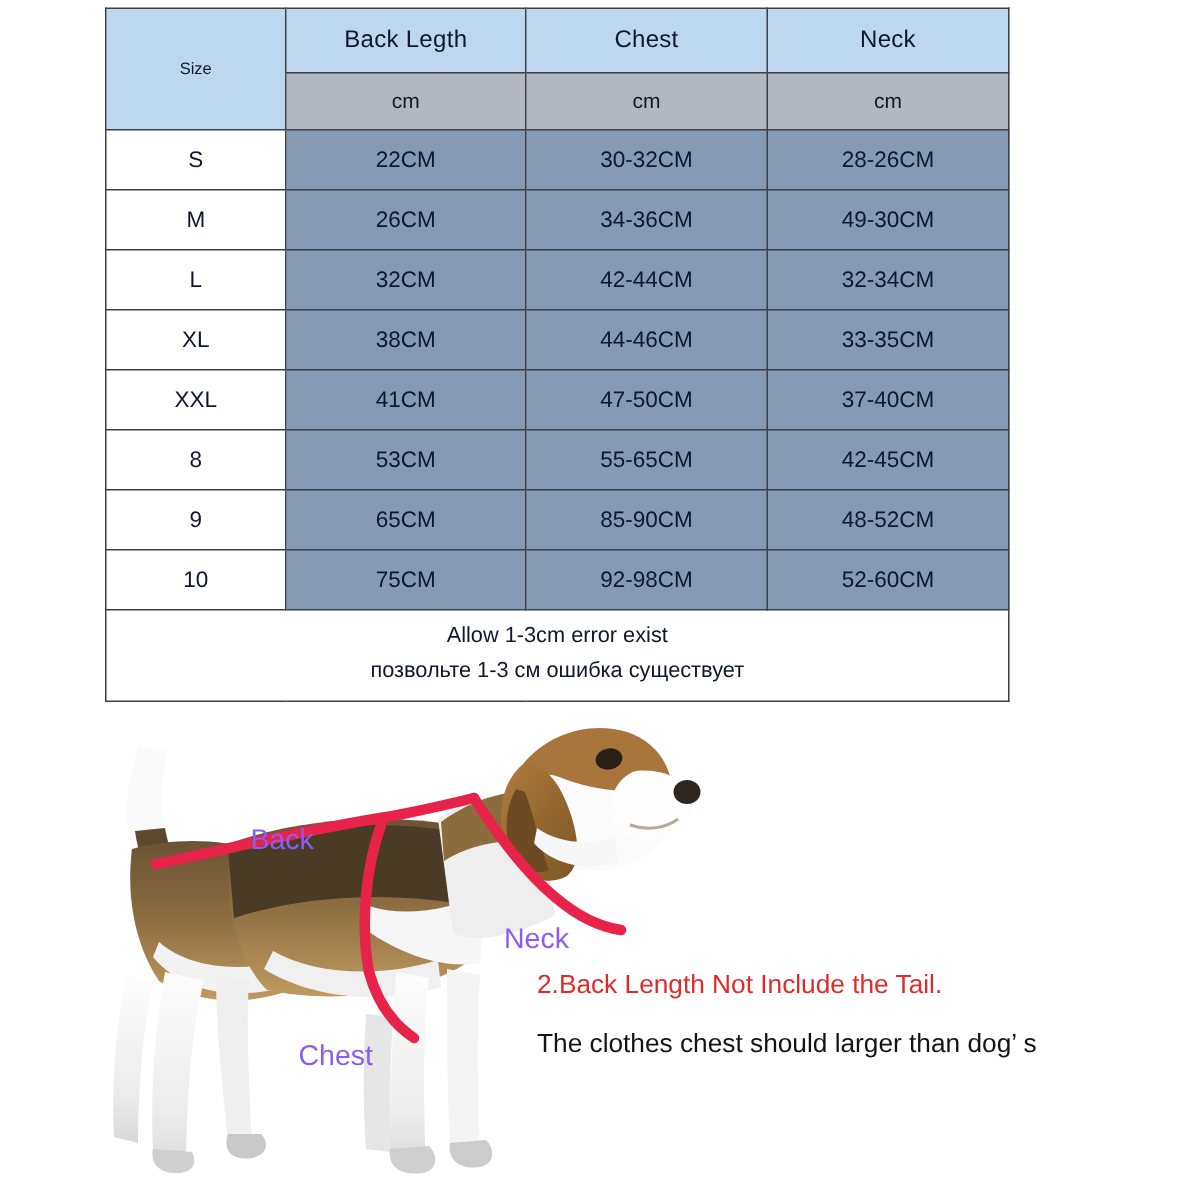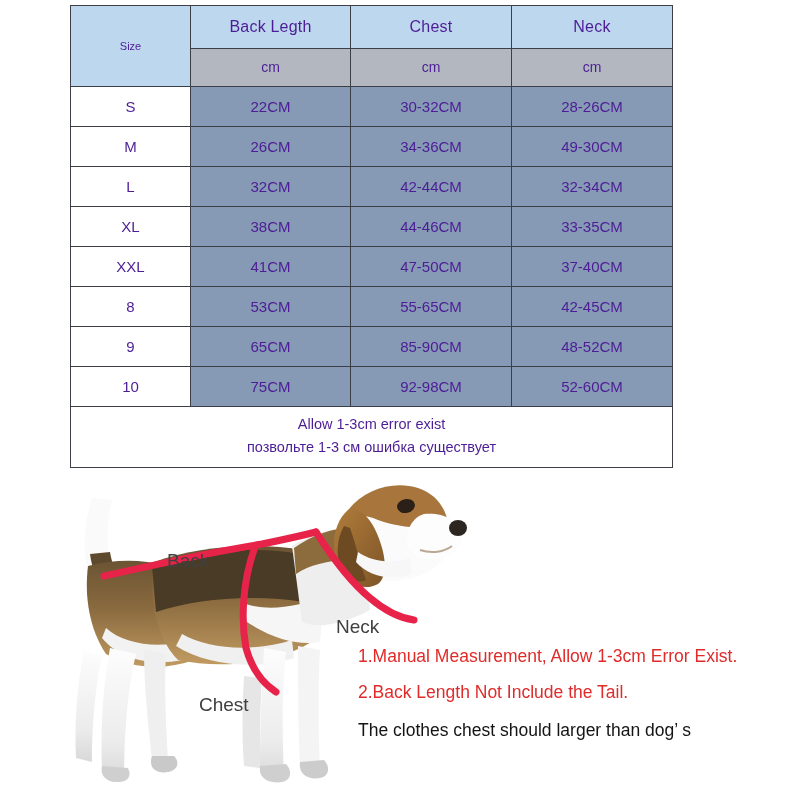--- a/index.html
+++ b/index.html
@@ -20,21 +20,21 @@
   table.size-table {
     width: 100%; height: 100%;
     border-collapse: collapse;
     table-layout: fixed;
   }
   table.size-table td, table.size-table th {
     border: 1px solid #3c3f46;
     text-align: center;
     vertical-align: middle;
     font-weight: normal;
-    color: #4c1d95;
+    color: #0f172a;
   }
   col.c-size  { width: 120px; }
   col.c-back  { width: 160px; }
   col.c-chest { width: 161px; }
   col.c-neck  { width: 161px; }
 
   .hdr-blue {
     background: #bdd7ee;
     font-size: 16px;
     letter-spacing: .2px;
@@ -73,21 +73,21 @@
     left: 0; top: 470px;
     width: 800px; height: 330px;
     background: #fff;
   }
   .dog-svg { position: absolute; left: 48px; top: 0px; }
 
   .meas-label {
     position: absolute;
     font-family: "Liberation Sans", sans-serif;
     font-size: 19px;
-    color: #404040;
+    color: #8b5cf6;
     white-space: nowrap;
   }
   #lbl-back  { left: 167px; top: 550px; }
   #lbl-neck  { left: 336px; top: 616px; }
   #lbl-chest { left: 199px; top: 694px; }
 
   
   .notes { position: absolute; left: 358px; top: 648px; width: 440px; }
   .note-line { white-space: nowrap; font-family: "Liberation Sans", sans-serif; }
   .note-red {
@@ -270,18 +270,17 @@
 
       <path d="M268 62 C282 84 300 110 322 128 C336 140 352 148 366 150" stroke="#e8234a" stroke-width="7" fill="none" stroke-linecap="round"></path>
     </svg>
   </div>
 
   <div class="meas-label" id="lbl-back">Back</div>
   <div class="meas-label" id="lbl-neck">Neck</div>
   <div class="meas-label" id="lbl-chest">Chest</div>
 
   <div class="notes">
-    <div class="note-line note-red">1.Manual  Measurement, Allow 1-3cm Error Exist.</div>
     <div class="note-line note-red">2.Back Length Not  Include the Tail.</div>
     <div class="note-line note-black">The clothes chest should larger than dog’  s</div>
   </div>
 
 </div>
 
 </body></html>

